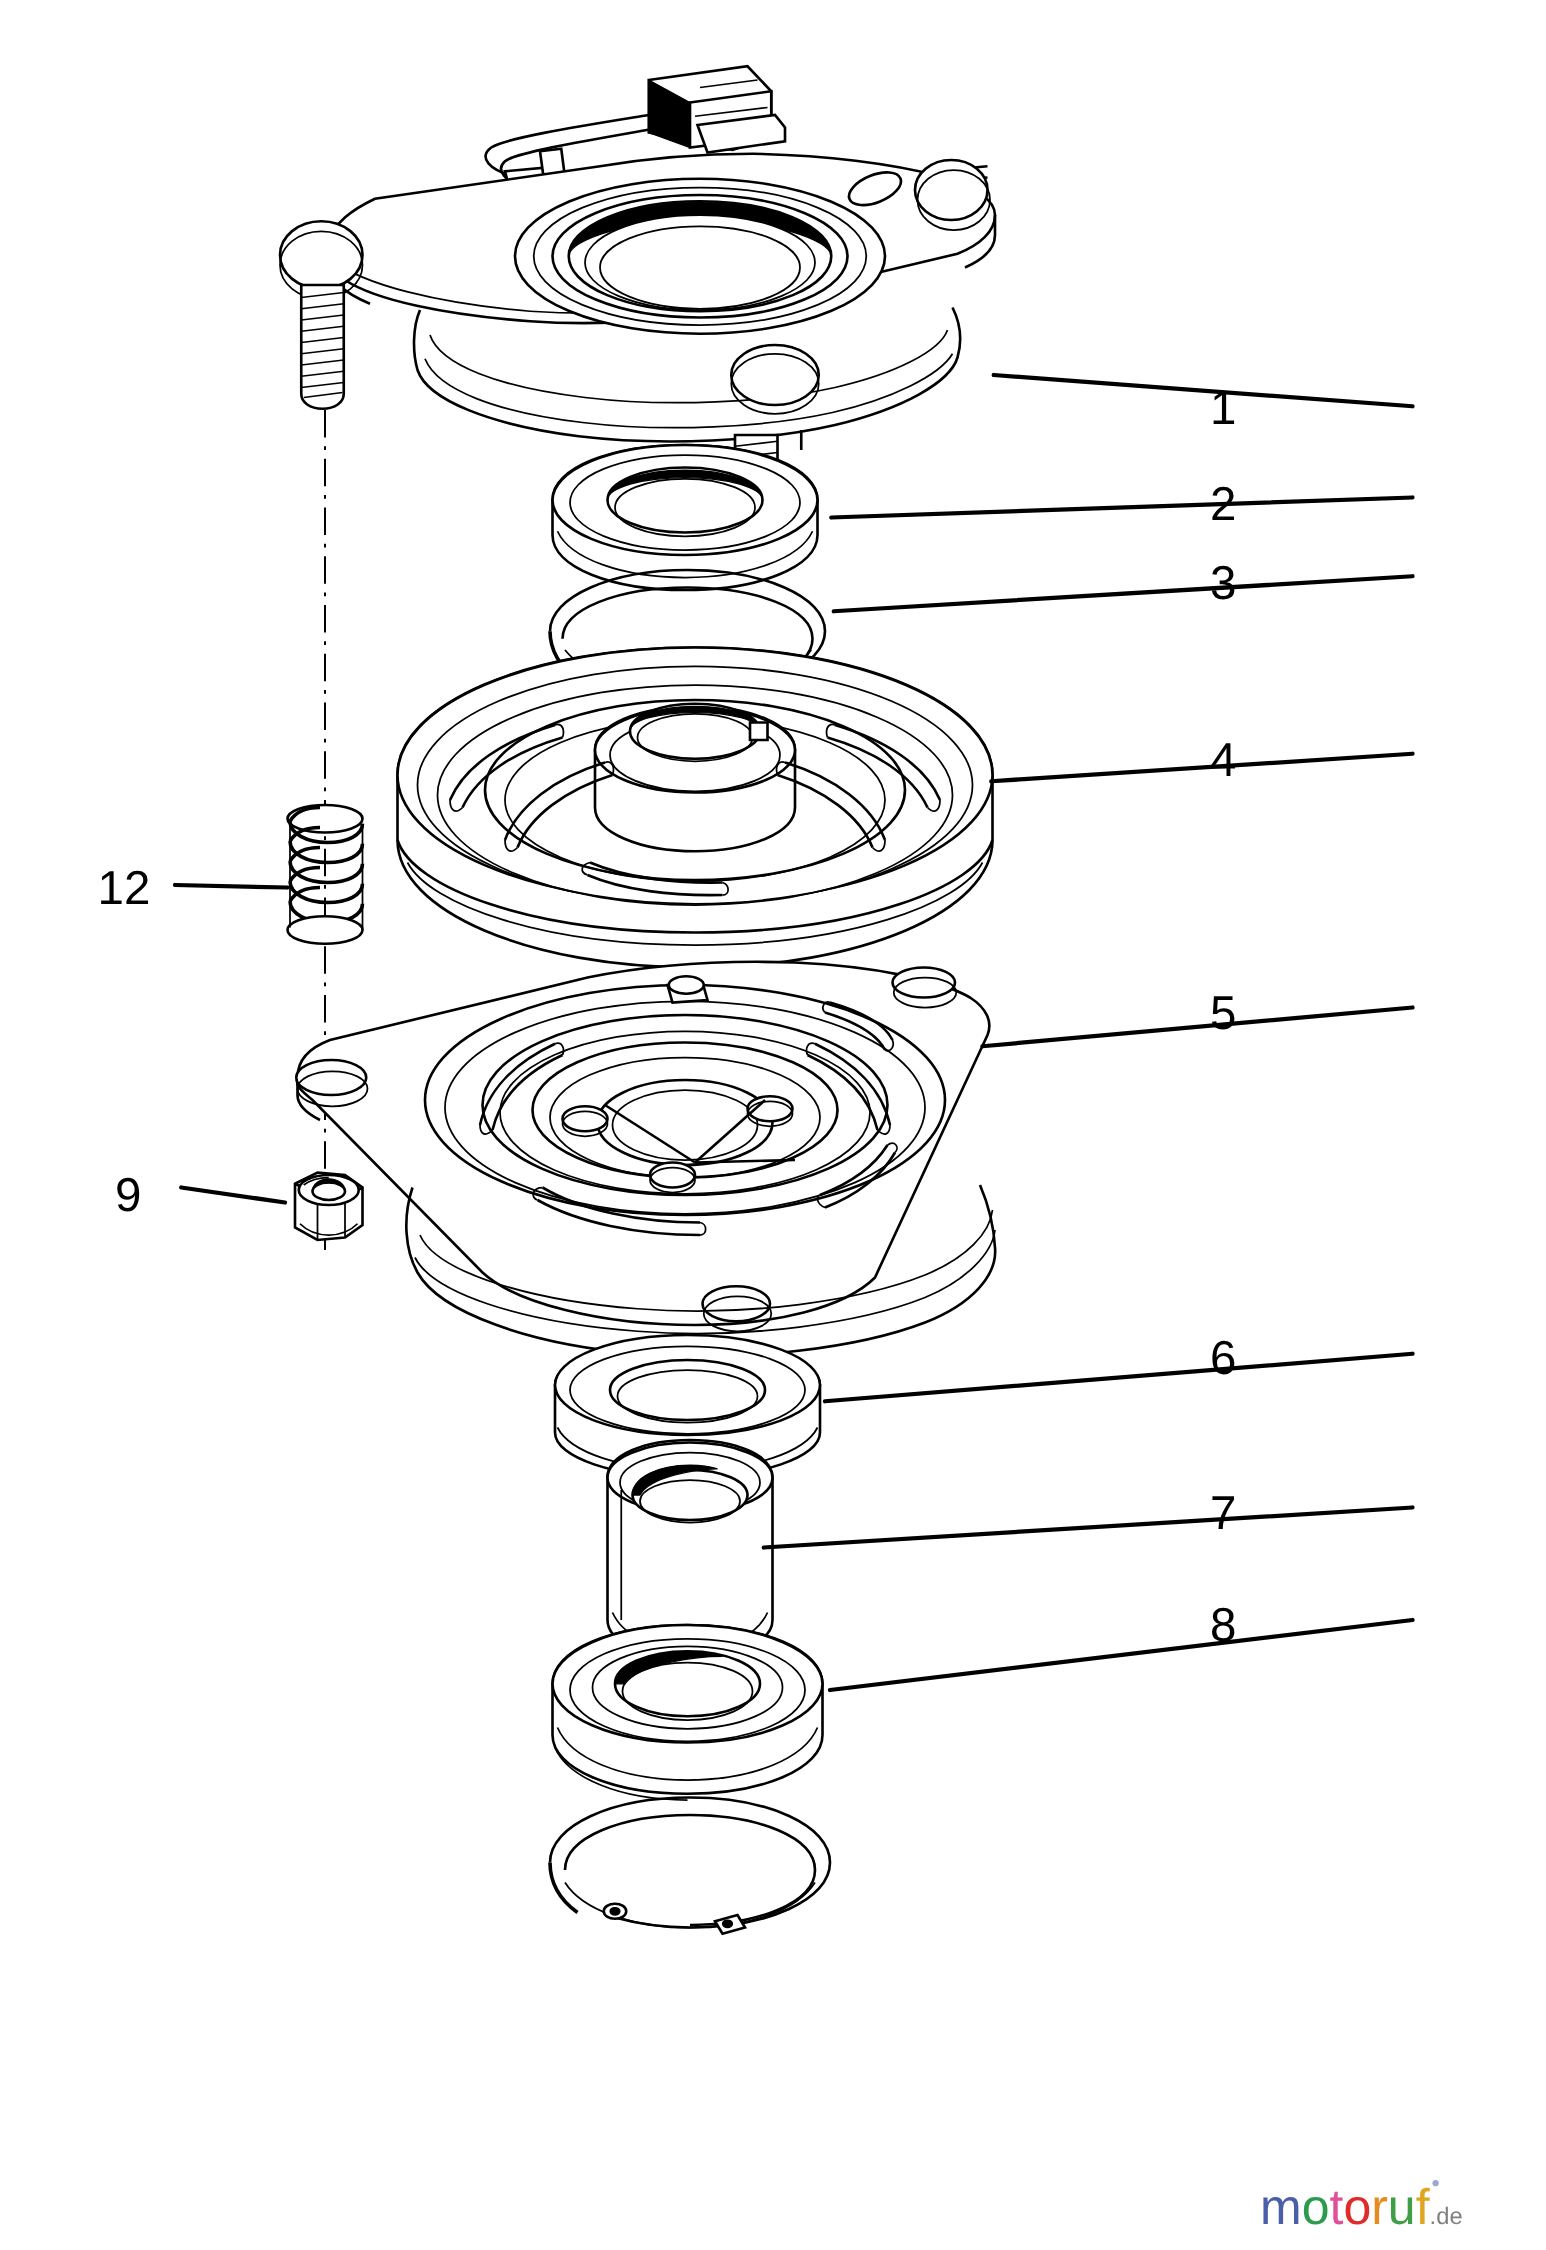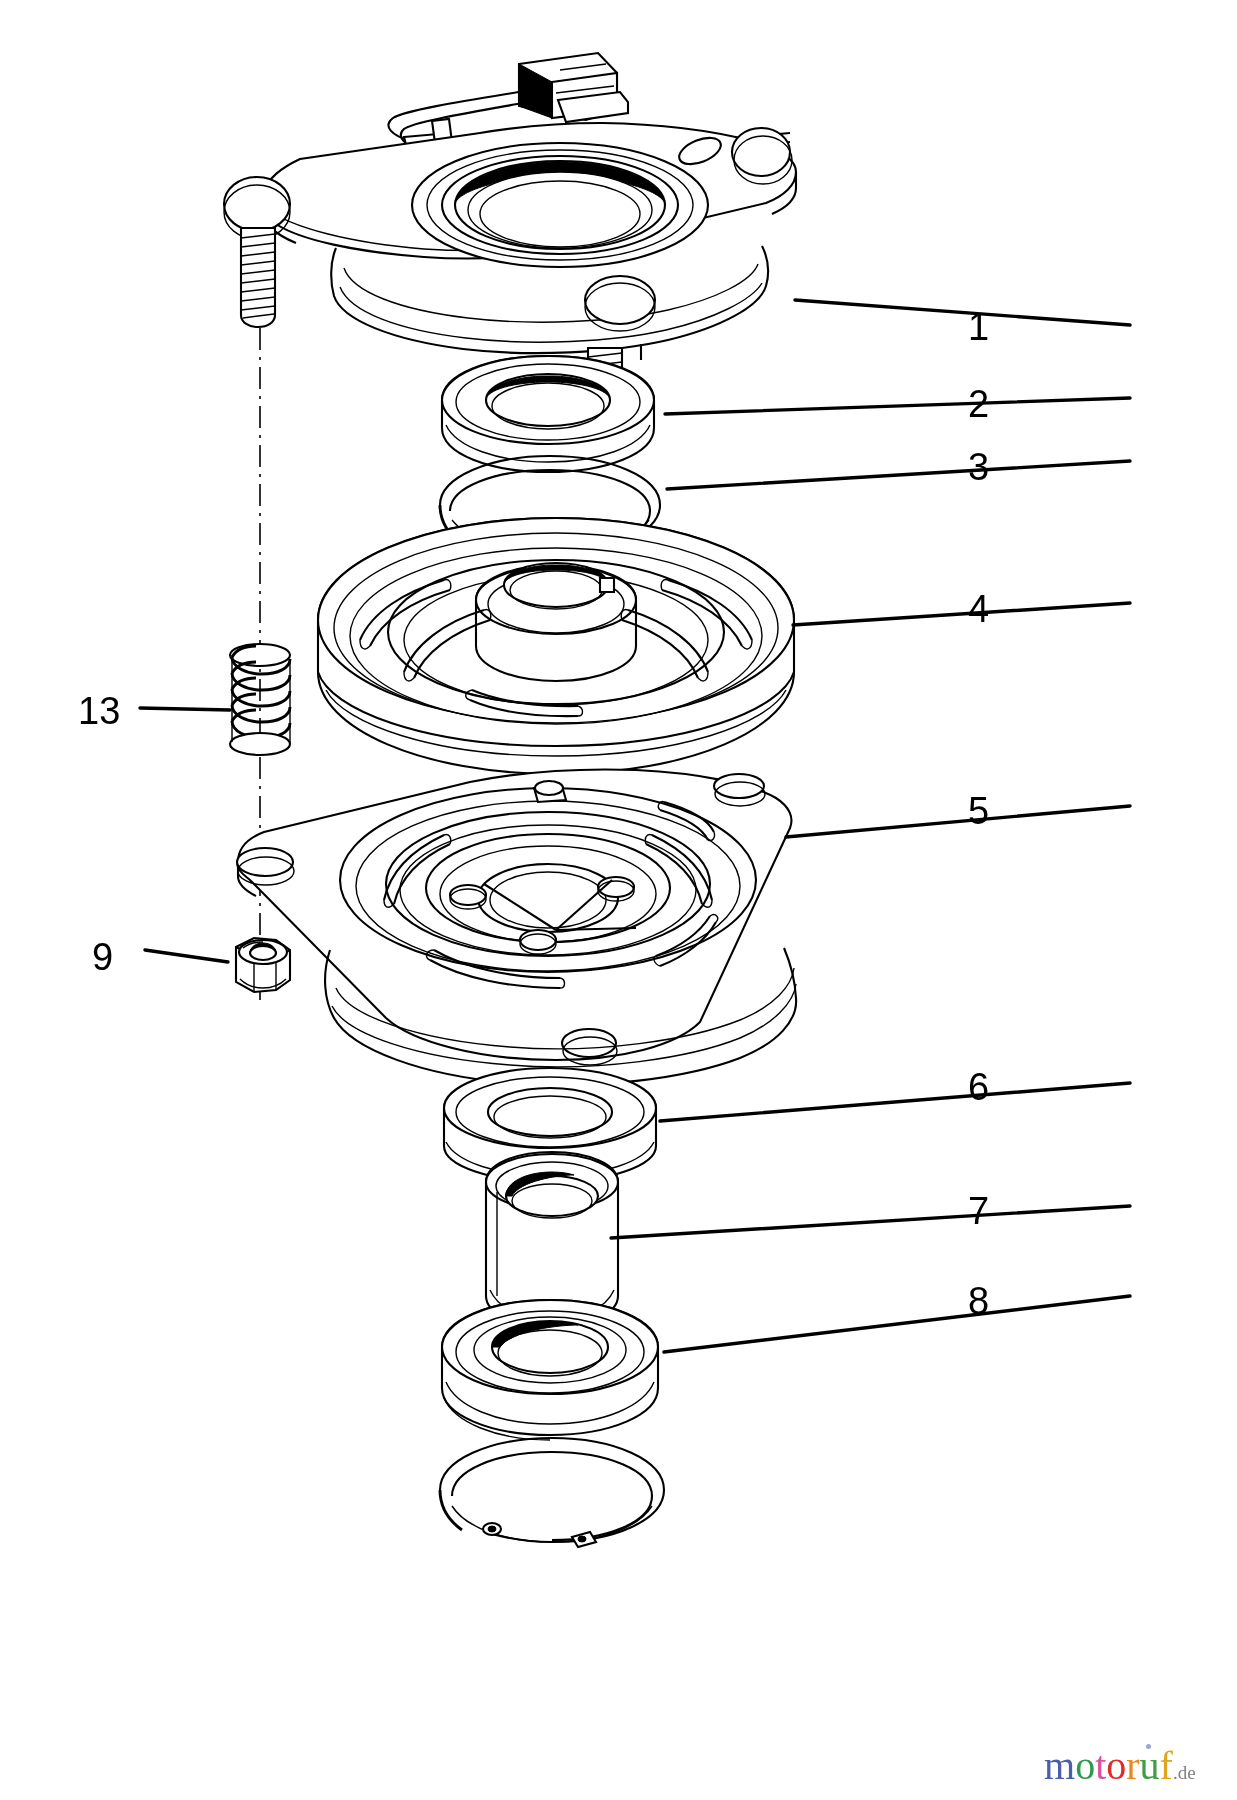--- a/index.html
+++ b/index.html
@@ -29,23 +29,23 @@
     font-family: "Liberation Sans", sans-serif;
     font-size: 38px;
     font-weight: 400;
     color: #000000;
     line-height: 1;
     letter-spacing: 0px;
     user-select: none;
   }
   .watermark {
     position: absolute;
-    left: 1044px;
+    left: 1008px;
     top: 1746px;
-    font-family: Liberation Serif, serif;
+    font-family: Liberation Sans, sans-serif;
     font-size: 40px;
     line-height: 1;
     white-space: nowrap;
   }
   .watermark span.wm-l {
     font-weight: 400;
   }
   .watermark span.wm-tld {
     font-size: 19px;
     color: #808080;
@@ -435,20 +435,20 @@
 
   <div class="callout-label" style="left:968px; top:308px;">1</div>
   <div class="callout-label" style="left:968px; top:385px;">2</div>
   <div class="callout-label" style="left:968px; top:448px;">3</div>
   <div class="callout-label" style="left:968px; top:590px;">4</div>
   <div class="callout-label" style="left:968px; top:792px;">5</div>
   <div class="callout-label" style="left:968px; top:1068px;">6</div>
   <div class="callout-label" style="left:968px; top:1192px;">7</div>
   <div class="callout-label" style="left:968px; top:1282px;">8</div>
   <div class="callout-label" style="left:92px; top:938px;">9</div>
-  <div class="callout-label" style="left:78px; top:692px;">13</div>
+  <div class="callout-label" style="left:78px; top:692px;">12</div>
 
   <div class="watermark">
     <span class="wm-l" style="color: rgb(74, 95, 168);">m</span><span class="wm-l" style="color: rgb(45, 155, 78);">o</span><span class="wm-l" style="color: rgb(224, 80, 154);">t</span><span class="wm-l" style="color: rgb(224, 43, 43);">o</span><span class="wm-l" style="color: rgb(232, 139, 30);">r</span><span class="wm-l" style="color: rgb(63, 158, 70);">u</span><span class="wm-l" style="color: rgb(224, 164, 30);">f</span><span class="wm-tld" style="color: rgb(128, 128, 128);">.de</span>
   </div>
   <div class="wm-dot"></div>
 
 </div>
 
 </body></html>

